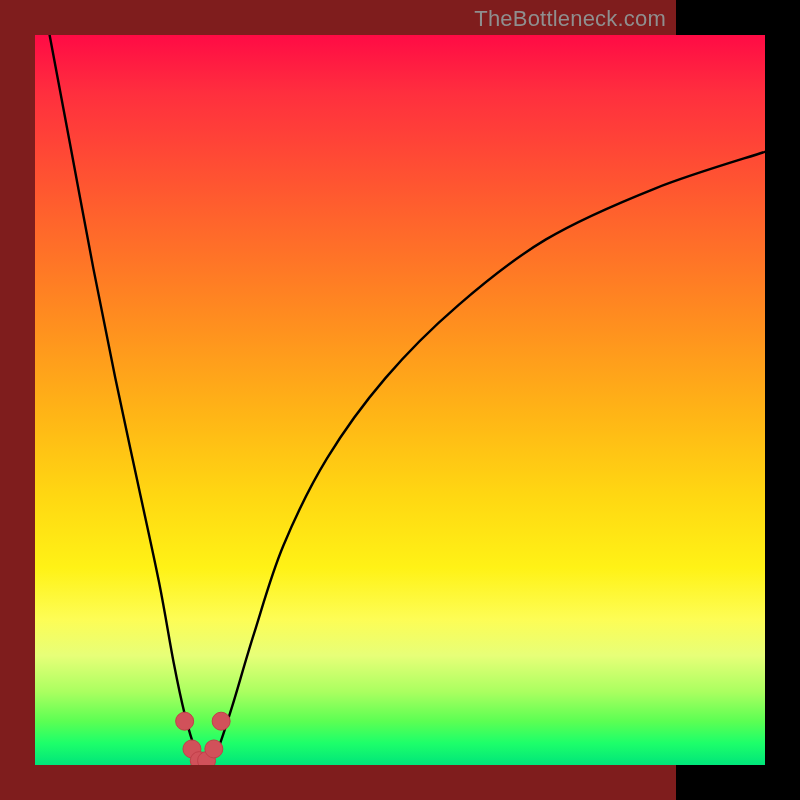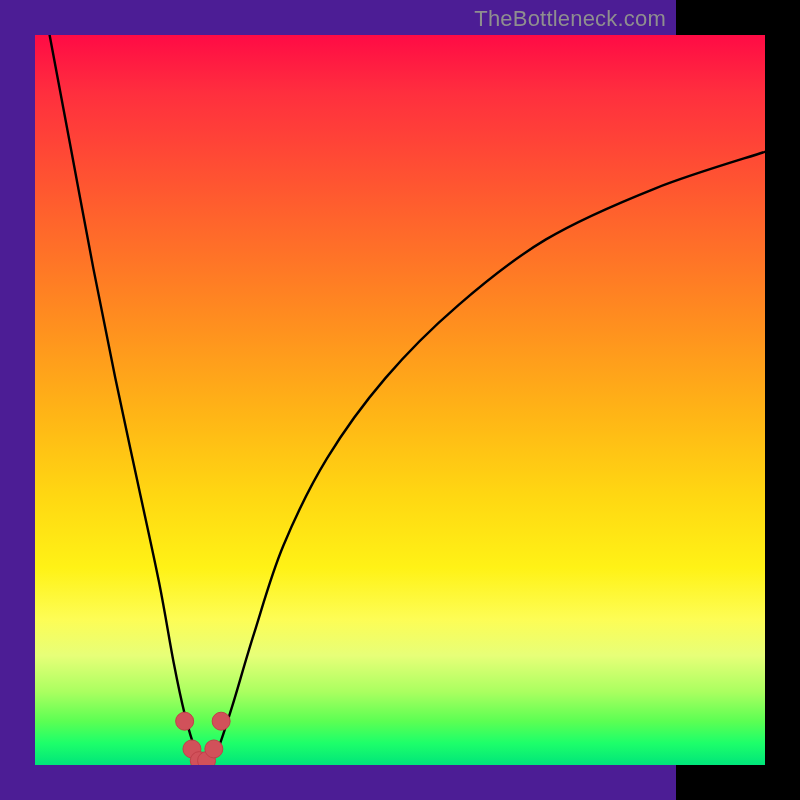--- a/index.html
+++ b/index.html
@@ -8,21 +8,21 @@
     width: 800px;
     height: 800px;
     background: #000;
     overflow: hidden;
     font-family: Arial, Helvetica, sans-serif;
   }
   .frame {
     position: absolute;
     left: 0; top: 0;
     width: 676px; height: 800px;
-    background: #4c1d95;
+    background: #7f1d1d;
   }
   .plot-area {
     position: absolute;
     left: 35px;
     top: 35px;
     width: 730px;
     height: 730px;
     
     background: linear-gradient(
       to bottom,

